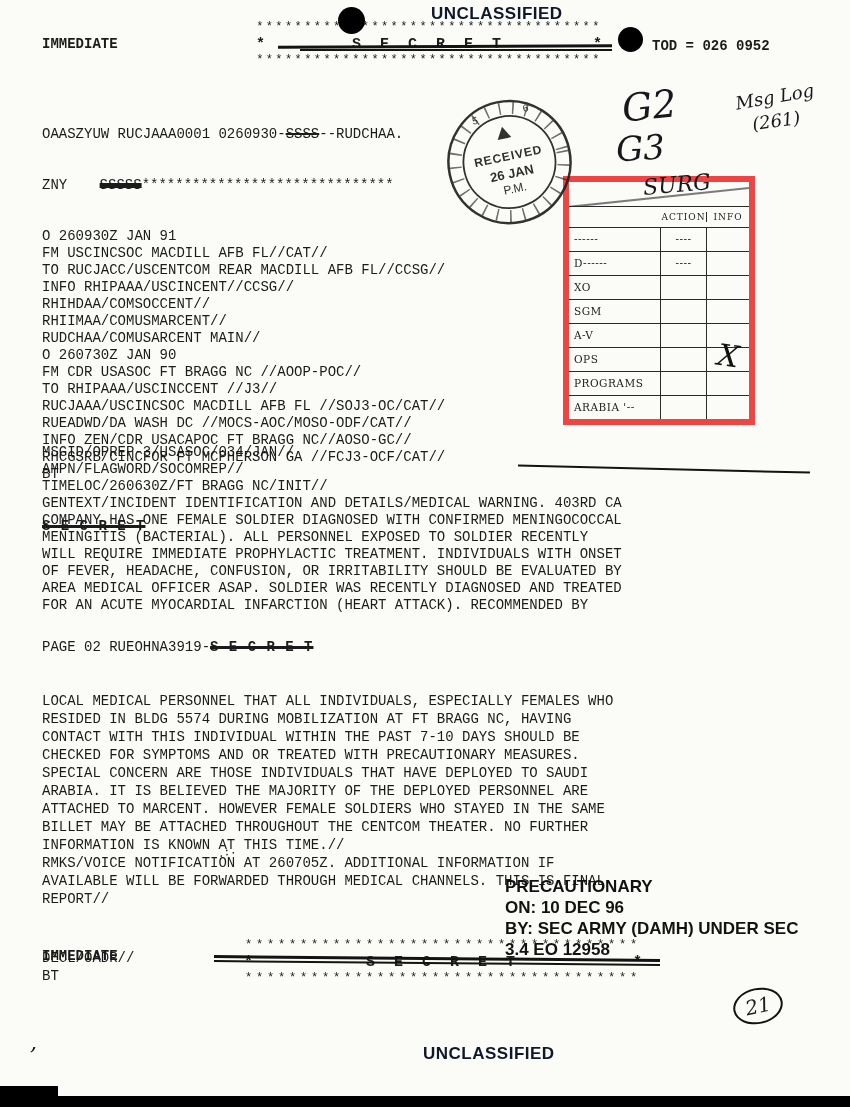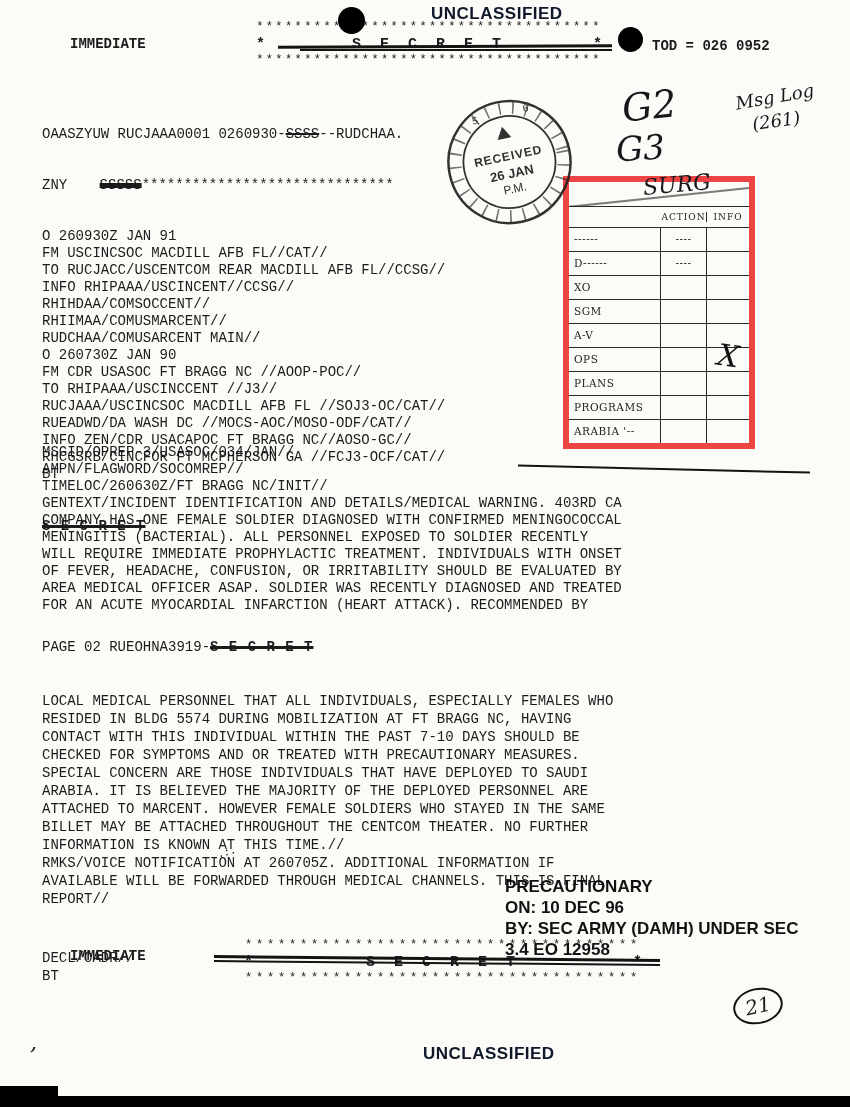--- a/index.html
+++ b/index.html
@@ -14,21 +14,21 @@
   .closing{margin-top:5px;}
   .secret-after-bt{margin-top:1px;}
   
   .struck-thin{text-decoration:line-through;text-decoration-thickness:2px;}
   .struck-heavy{text-decoration:line-through;text-decoration-thickness:5px;margin-left:24px;}
   .struck-med{font-weight:bold;text-decoration:line-through;text-decoration-thickness:3px;letter-spacing:1px;}
   
   .classification{position:absolute;font-family:"Liberation Sans",sans-serif;font-weight:bold;font-size:17px;letter-spacing:0.5px;color:#0f172a;margin-left:32px;}
   .class-top{left:399px;top:4px;}
   .class-bottom{left:391px;top:1044px;}
-  .precedence{position:absolute;font-size:14px;font-weight:600;margin-left:28px;}
+  .precedence{position:absolute;font-size:14px;font-weight:600;}
   .prec-top{left:42px;top:36px;}
   .prec-bottom{left:42px;top:948px;}
   .tod{position:absolute;left:652px;top:38px;font-size:14px;font-weight:600;}
   
   .banner{position:absolute;text-align:center;z-index:2;}
   .banner-top{left:256px;top:20px;width:346px;}
   .banner-bottom{left:244px;top:938px;width:398px;}
   .banner .ast{font-size:12px;line-height:15px;white-space:pre;overflow:hidden;}
   .banner-top .ast{letter-spacing:2.4px;}
   .banner-bottom .ast{letter-spacing:3.8px;}
@@ -162,25 +162,20 @@
           <div class="rt-lab">A-V</div>
           <div class="rt-act"></div>
           <div class="rt-inf"></div>
         </div>
         <div class="rt-row">
           <div class="rt-lab">OPS</div>
           <div class="rt-act"></div>
           <div class="rt-inf rt-info-x">X</div>
         </div>
         <div class="rt-row">
-          <div class="rt-lab">PLANS</div>
-          <div class="rt-act"></div>
-          <div class="rt-inf"></div>
-        </div>
-        <div class="rt-row">
           <div class="rt-lab">PROGRAMS</div>
           <div class="rt-act"></div>
           <div class="rt-inf"></div>
         </div>
         <div class="rt-row">
           <div class="rt-lab">ARABIA '--</div>
           <div class="rt-act"></div>
           <div class="rt-inf"></div>
         </div>
       </div>

